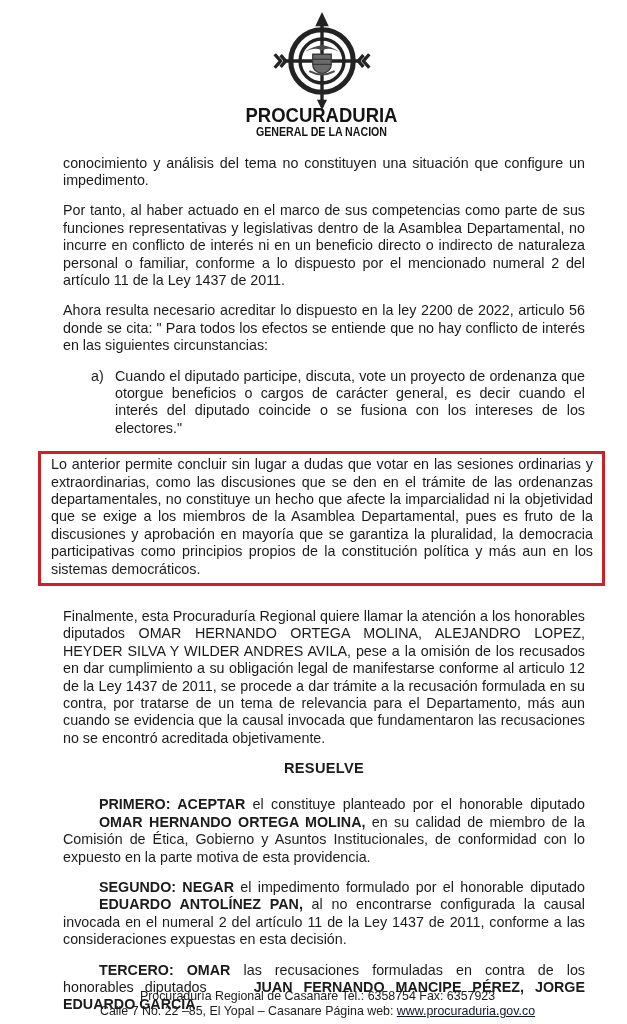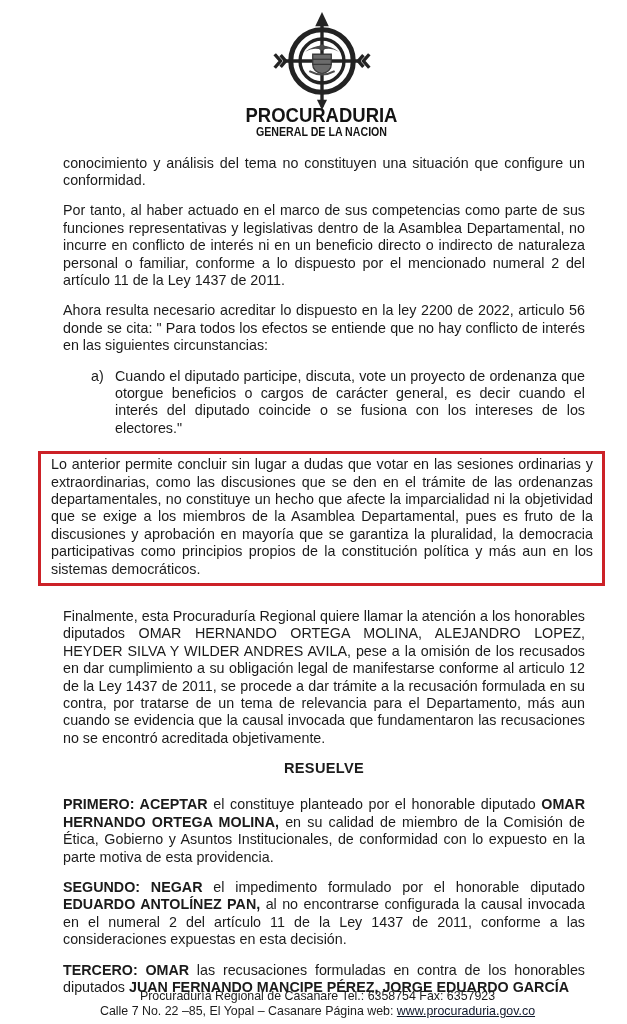--- a/index.html
+++ b/index.html
@@ -25,21 +25,21 @@
     font-weight:bold; font-size:12.5px;
     transform:scaleX(.85); transform-origin:center;
     margin-top:1px; color:#141414; line-height:1;
   }
   
   .content{ padding:16px 50px 0 55px; }
   .para{
     font-size:14.3px; line-height:17.4px;
     text-align:justify; margin:0 0 13px 0;
   }
-  .para b, .para strong{ font-weight:bold; }
+  .para b, .para strong{ font-weight:bold;margin-left:36px; }
   .list-item{
     display:flex; margin:0 0 14px 0; padding-left:28px;
   }
   .list-marker{
     font-size:14.3px; line-height:17.4px; width:24px; flex:none;
   }
   .list-text{
     font-size:14.3px; line-height:17.4px; text-align:justify; flex:1;
   }
   .highlight-box{
@@ -89,21 +89,21 @@
       <line x1="49" y1="56" x2="71" y2="56" stroke="#3a3a3a" stroke-width="1.5"></line>
       <line x1="49" y1="62" x2="71" y2="62" stroke="#3a3a3a" stroke-width="1.5"></line>
       <path d="M45,70 q15,8 30,0" fill="none" stroke="#4a4a4a" stroke-width="2.5"></path>
     </svg>
     <div class="logo-title">PROCURADURIA</div>
     <div class="logo-subtitle">GENERAL DE LA NACION</div>
   </div>
 
   <div class="content">
 
-    <p class="para">conocimiento y análisis del tema no constituyen una situación que configure un conformidad.</p>
+    <p class="para">conocimiento y análisis del tema no constituyen una situación que configure un impedimento.</p>
 
     <p class="para">Por tanto, al haber actuado en el marco de sus competencias como parte de sus funciones representativas y legislativas dentro de la Asamblea Departamental, no incurre en conflicto de interés ni en un beneficio directo o indirecto de naturaleza personal o familiar, conforme a lo dispuesto por el mencionado numeral 2 del artículo 11 de la Ley 1437 de 2011.</p>
 
     <p class="para">Ahora resulta necesario acreditar lo dispuesto en la ley 2200 de 2022, articulo 56 donde se cita: " Para todos los efectos se entiende que no hay conflicto de interés en las siguientes circunstancias:</p>
 
     <div class="list-item">
       <span class="list-marker">a)</span>
       <span class="list-text">Cuando el diputado participe, discuta, vote un proyecto de ordenanza que otorgue beneficios o cargos de carácter general, es decir cuando el interés del diputado coincide o se fusiona con los intereses de los electores."</span>
     </div>
 

